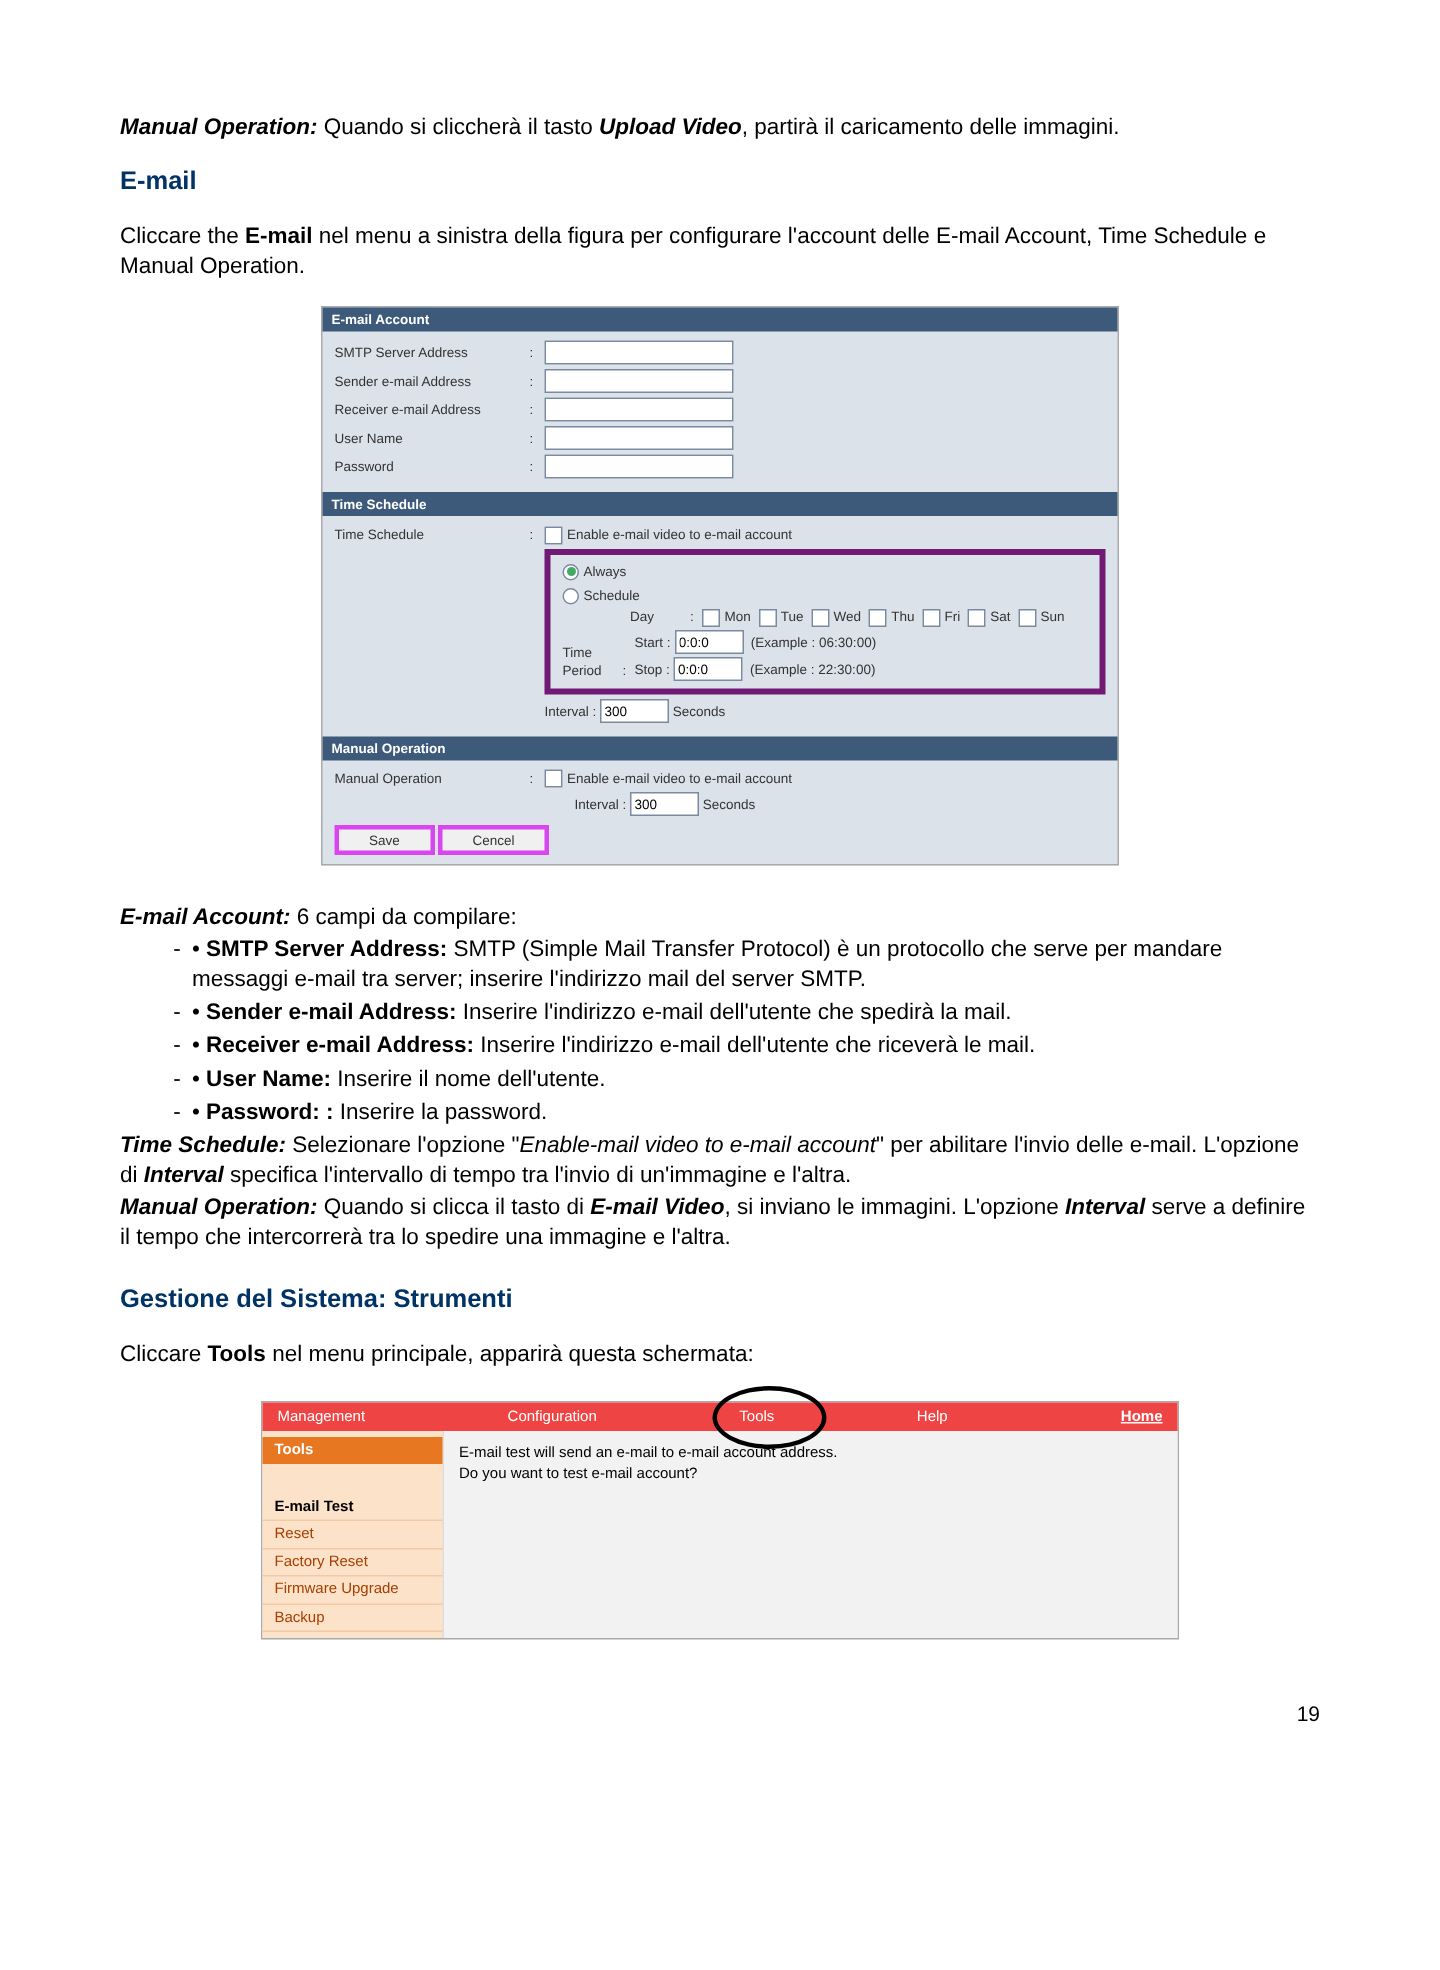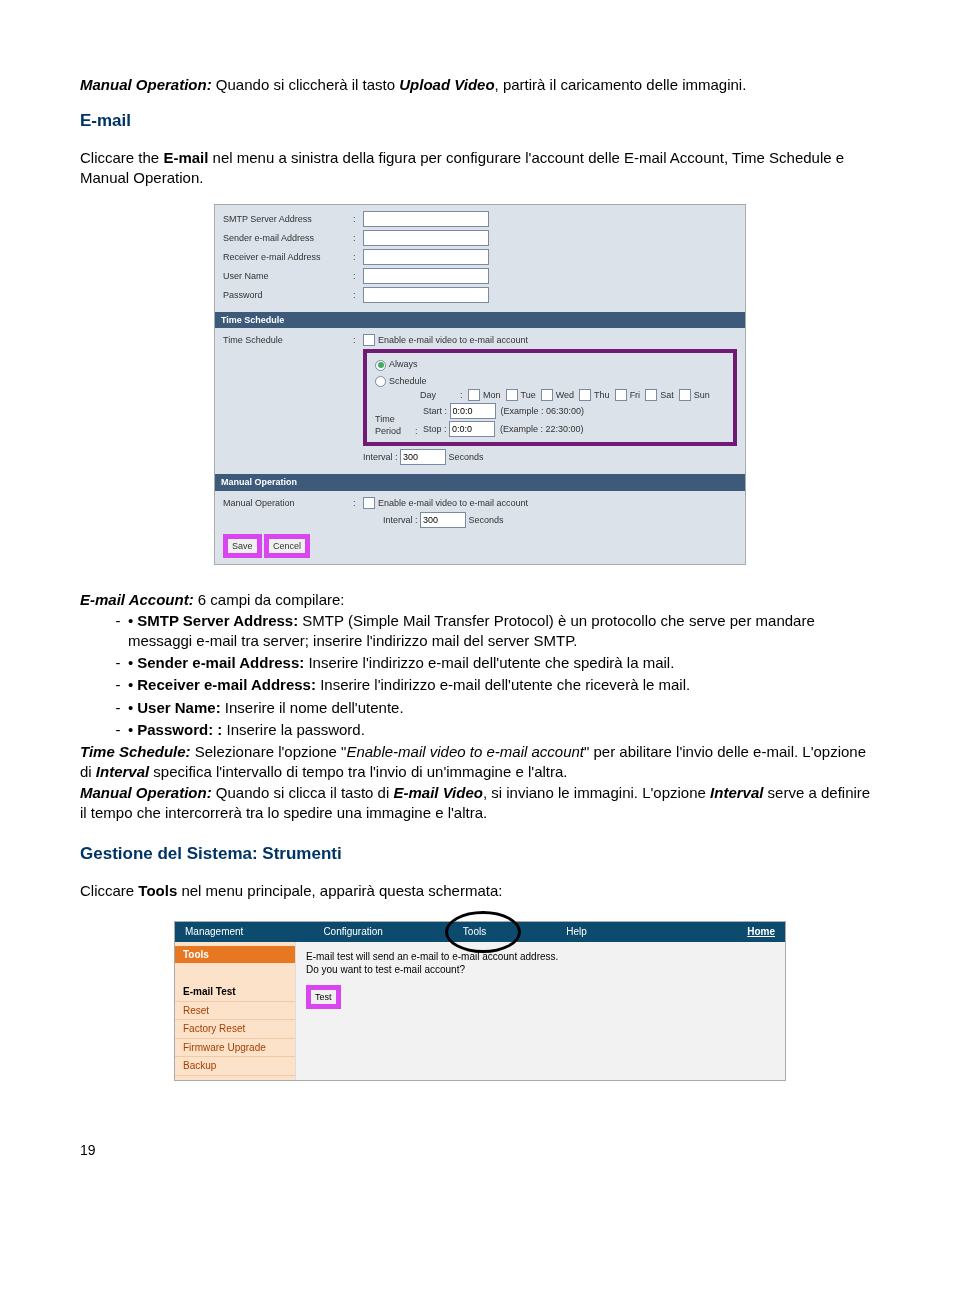--- a/index.html
+++ b/index.html
@@ -47,40 +47,41 @@
     width: 120px;
     font-size: 9px;
     padding: 0 2px;
   }
   .form-input.sm { width: 40px; }
   .cb { width: 10px; height: 10px; border: 1px solid #7a8aa0; background: #fff; display: inline-block; margin-right: 3px; vertical-align: middle; }
   .radio { width: 9px; height: 9px; border: 1px solid #7a8aa0; border-radius: 50%; background: #fff; display: inline-block; margin-right: 3px; vertical-align: middle; position: relative; }
   .radio.on::after { content:''; position:absolute; top:1.5px; left:1.5px; width:6px; height:6px; background:#4a6; border-radius:50%; }
   .subbox { border: 4px solid #701a75; padding: 5px 8px; margin: 3px 0; }
   .btn {
-    border: 5px solid #d946ef;
+    border: 3px solid #d946ef;
     background: #f0f0f0;
-    padding: 1px 4px;
+    padding: 1px 20px;
     font-size: 9px;
     display: inline-block;
   }
   .screenshot2 {
     width: 610px;
     margin: 20px auto 20px auto;
     border: 1px solid #aaa;
     font-family: Tahoma, Arial, sans-serif;
     font-size: 10px;
     background: #fff;
   }
   .nav {
-    background: #0c4a6e;
+    background: #ef4444;
     color: #fff;
     display: flex;
     padding: 3px 10px;
     font-size: 10px;
+    gap: 15px;
   }
   .nav > span { margin-right: 80px; }
   .nav .right { margin-left: auto; margin-right: 0; }
   .nav .home { text-decoration: underline; font-weight: bold; }
   .lower { display: flex; }
   .sidebar { width: 120px; background: #fde2ca; border-right: 1px solid #ddd; padding: 4px 0; }
   .sidebar-header { background: #e87722; color: #fff; font-weight: bold; padding: 2px 8px; }
   .sidebar-item { padding: 2px 8px; color: #a63f00; border-bottom: 1px solid #f0c9a6; }
   .main { flex: 1; background: #f2f2f2; }
   .main-header { background: #f2f2f2; border-bottom: 1px solid #ccc; padding: 3px 8px; font-weight: bold; }
@@ -88,40 +89,41 @@
   .circle-marker {
     position: absolute;
     width: 70px;
     height: 36px;
     border: 3px solid #000;
     border-radius: 50%;
     top: -14px;
     left: -18px;
   }
   .nav-wrap { position: relative; }
-  .page-num { text-align: left; margin-top: 60px; font-size: 14px; }
+  .page-num { text-align: right; margin-top: 40px; font-size: 14px; }
 </style>
 </head>
 <body>
 
 
 
 
 <p>
   <span class="section-title">Manual Operation:</span><span> Quando si cliccherà il tasto </span><span class="bold ital">Upload Video</span><span>, partirà il caricamento delle immagini.</span>
 </p>
 
 
 <div class="blue-head">E-mail</div>
 <p>
   <span>Cliccare the </span><span class="bold">E-mail</span><span> nel menu a sinistra della figura per configurare l'account delle E-mail Account, Time Schedule e Manual Operation.</span>
 </p>
 
 
 <div class="screenshot1">
+  <div class="sec-header">E-mail Account</div>
   <div class="sec-body">
     <div class="form-row">
         <span class="form-label">SMTP Server Address</span>
         <span class="colon">:</span>
         <input class="form-input" value="" style="">
       </div>
     <div class="form-row">
         <span class="form-label">Sender e-mail Address</span>
         <span class="colon">:</span>
         <input class="form-input" value="" style="">
@@ -259,21 +261,20 @@
       <div class="sidebar-item bold" style="color:#000;margin-top:20px;">E-mail Test</div>
       <div class="sidebar-item">Reset</div>
       <div class="sidebar-item">Factory Reset</div>
       <div class="sidebar-item">Firmware Upgrade</div>
       <div class="sidebar-item">Backup</div>
     </div>
     <div class="main">
       <div class="main-body">
         <div>E-mail test will send an e-mail to e-mail account address.</div>
         <div>Do you want to test e-mail account?</div>
-        <div style="margin-top:8px;"><span class="btn">Test</span></div>
       </div>
     </div>
   </div>
 </div>
 
 <div class="page-num">19</div>
 
 
 
 

